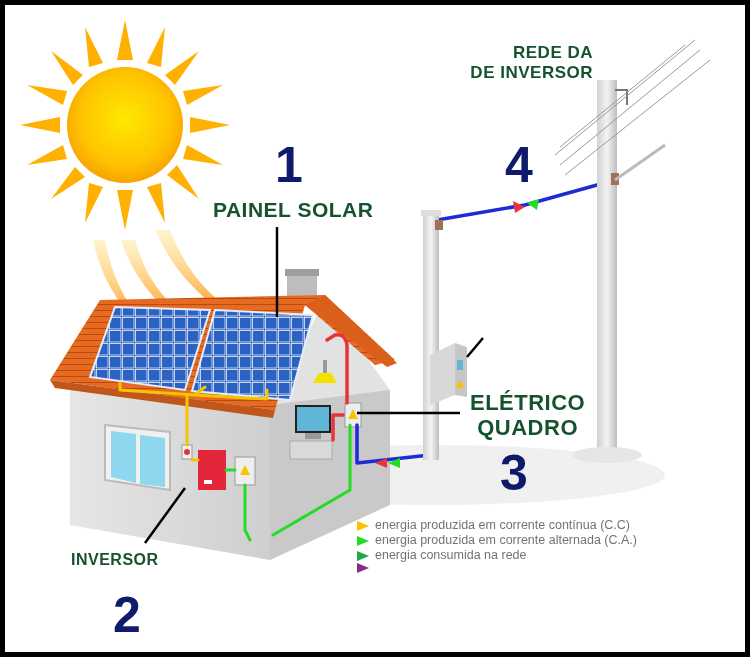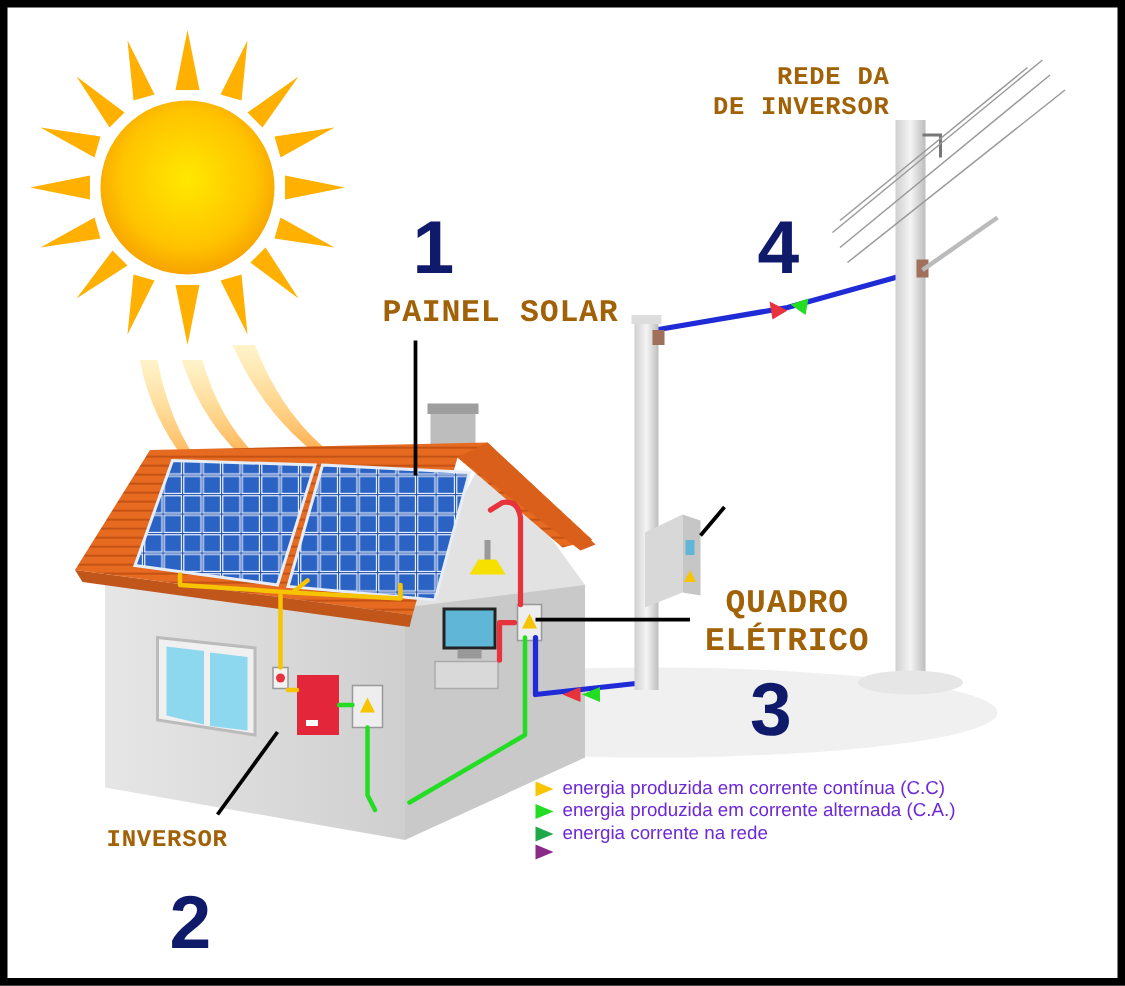--- a/index.html
+++ b/index.html
@@ -1,21 +1,21 @@
 <!DOCTYPE html>
 <html><head>
 <meta charset="utf-8">
 <style>
   html,body{margin:0;padding:0;background:#000;}
   body{width:750px;height:657px;overflow:hidden;position:relative;font-family:"Liberation Sans",sans-serif;}
   #canvas{position:absolute;left:5px;top:5px;width:740px;height:647px;background:#fff;overflow:hidden;}
   svg.scene{position:absolute;left:0;top:0;}
-  .lbl{position:absolute;color:#a16207;font-weight:bold;font-family:Liberation Mono, monospace;letter-spacing:0.5px;white-space:nowrap;}
+  .lbl{position:absolute;color:#14532d;font-weight:bold;font-family:Liberation Sans, sans-serif;letter-spacing:0.5px;white-space:nowrap;}
   .num{position:absolute;color:#0f1a6b;font-weight:bold;font-family:"Liberation Sans",sans-serif;font-size:50px;line-height:50px;}
-  .legend{position:absolute;left:352px;top:513px;font-size:12.5px;color:#6d28d9;line-height:15px;}
+  .legend{position:absolute;left:352px;top:513px;font-size:12.5px;color:#737373;line-height:15px;}
   .legend .row{display:flex;align-items:center;}
   .legend .tri{width:0;height:0;border-top:5px solid transparent;border-bottom:5px solid transparent;border-left:12px solid #f6c400;margin-right:6px;}
 </style>
 </head>
 <body>
 
 <div id="canvas">
   <svg class="scene" width="740" height="647" viewBox="0 0 740 647">
     <defs>
       <radialGradient id="sunG" cx="50%" cy="45%" r="55%">
@@ -161,48 +161,48 @@
 
     <g stroke="#000" stroke-width="2.5">
       <line x1="272" y1="222" x2="272" y2="312"></line>
       <line x1="180" y1="483" x2="140" y2="538"></line>
       <line x1="352" y1="408" x2="455" y2="408"></line>
       <line x1="478" y1="333" x2="462" y2="352"></line>
     </g>
   </svg>
 
   <div class="num" style="left:270px;top:135px;">1</div>
-  <div class="lbl" style="left:208px;top:193px;font-size:21px;margin-left:42px;">PAINEL SOLAR</div>
+  <div class="lbl" style="left:208px;top:193px;font-size:21px;">PAINEL SOLAR</div>
 
   <div class="lbl" style="left:66px;top:546px;font-size:16px;">INVERSOR</div>
   <div class="num" style="left:108px;top:585px;">2</div>
 
 
   <div class="lbl" style="left:465px;top:385px;font-size:22px;text-align:center;line-height:25px;">
+    <div>ELÉTRICO</div>
     <div>QUADRO</div>
-    <div>ELÉTRICO</div>
   </div>
   <div class="num" style="left:495px;top:443px;">3</div>
 
   <div class="lbl" style="left:398px;top:38px;font-size:17px;text-align:right;line-height:20px;width:190px;">
     <div>REDE DA</div>
     <div>DE INVERSOR</div>
   </div>
   <div class="num" style="left:500px;top:135px;">4</div>
 
   <div class="legend">
     <div class="row">
       <span class="tri" style="border-left-color:#f6c400;"></span>
       <span>energia produzida em corrente contínua (C.C)</span>
     </div>
     <div class="row">
       <span class="tri" style="border-left-color:#22dd22;"></span>
       <span>energia produzida em corrente alternada (C.A.)</span>
     </div>
     <div class="row">
       <span class="tri" style="border-left-color:#1fa84a;"></span>
-      <span>energia corrente na rede</span>
+      <span>energia consumida na rede</span>
     </div>
     <div class="row">
       <span class="tri" style="border-left-color:#8a2b8a;"></span>
     </div>
   </div>
 </div>
 
 </body></html>

